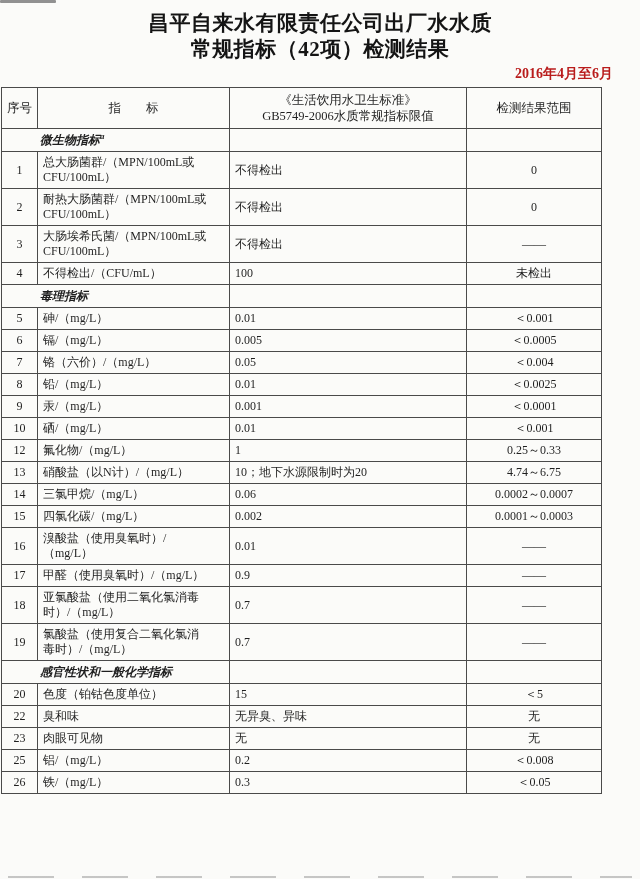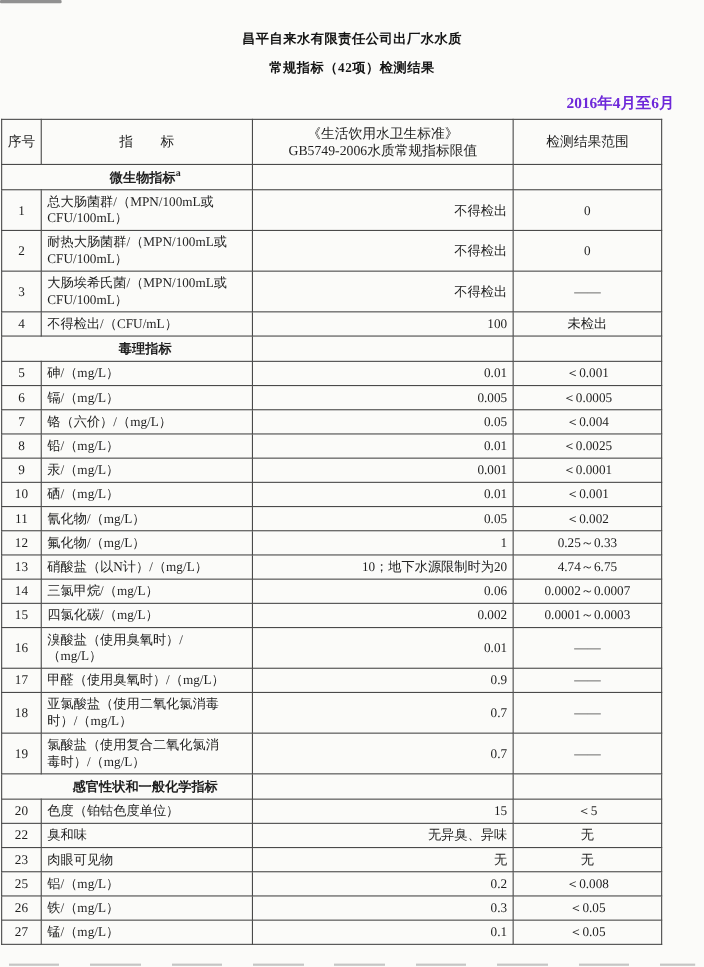--- a/index.html
+++ b/index.html
@@ -16,38 +16,38 @@
   }
   .page{
     position:relative;
     width:640px;
     height:879px;
     background:var(--background);
     color:var(--text);
     overflow:hidden;
   }
   .title{
-    margin:12px;
+    margin:0;
     padding-top:10px;
     text-align:center;
-    font-size:12px;
+    font-size:21px;
     font-weight:bold;
     line-height:26px;
     color:#141414;
     letter-spacing:0.5px;
   }
   .title span{display:block;}
   .report-date{
     width:596px;
     margin:3px 0 4px 17px;
     text-align:right;
     font-weight:bold;
     font-size:14px;
     line-height:18px;
-    color:#6d28d9;
+    color:#b91c1c;
   }
   table.results{
     border-collapse:collapse;
     table-layout:fixed;
     margin-left:1px;
     width:600px;
   }
   .results col.c1{width:36px;}
   .results col.c2{width:192px;}
   .results col.c3{width:237px;}
@@ -64,30 +64,31 @@
   .results thead th{
     font-weight:normal;
     text-align:center;
     font-size:12.5px;
     line-height:16px;
     padding:4px 3px;
     height:40px;
   }
   td.c-no{text-align:center;padding:3px 2px;}
   td.c-ind{text-align:left;padding-left:5px;padding-right:19px;}
-  td.c-lim{text-align:right;font-family:Liberation Serif, serif;}
+  td.c-lim{text-align:left;font-family:Liberation Serif, serif;}
   td.c-res{text-align:center;}
   tr.section-row td{
     font-weight:bold;
     line-height:14px;
     padding:4px 5px;
   }
   tr.section-row td.sec-cell{
-    text-align:center;
+    text-align:left;
     padding-left:38px;
+    font-style:italic;
   }
   tr.section-row sup{
     font-size:9px;
     line-height:0;
   }
   
   .artifact{position:absolute;pointer-events:none;}
   .artifact.top-left{
     left:0;top:0;width:56px;height:3px;
     background:#6e6e6e;opacity:.75;border-radius:1px;
@@ -195,26 +196,20 @@
           <td class="c-lim">0.001</td>
           <td class="c-res">＜0.0001</td>
         </tr>
         <tr>
           <td class="c-no">10</td>
           <td class="c-ind">硒/（mg/L）</td>
           <td class="c-lim">0.01</td>
           <td class="c-res">＜0.001</td>
         </tr>
         <tr>
-          <td class="c-no">11</td>
-          <td class="c-ind">氰化物/（mg/L）</td>
-          <td class="c-lim">0.05</td>
-          <td class="c-res">＜0.002</td>
-        </tr>
-        <tr>
           <td class="c-no">12</td>
           <td class="c-ind">氟化物/（mg/L）</td>
           <td class="c-lim">1</td>
           <td class="c-res">0.25～0.33</td>
         </tr>
         <tr>
           <td class="c-no">13</td>
           <td class="c-ind">硝酸盐（以N计）/（mg/L）</td>
           <td class="c-lim">10；地下水源限制时为20</td>
           <td class="c-res">4.74～6.75</td>
@@ -283,24 +278,18 @@
           <td class="c-ind">铝/（mg/L）</td>
           <td class="c-lim">0.2</td>
           <td class="c-res">＜0.008</td>
         </tr>
         <tr>
           <td class="c-no">26</td>
           <td class="c-ind">铁/（mg/L）</td>
           <td class="c-lim">0.3</td>
           <td class="c-res">＜0.05</td>
         </tr>
-        <tr>
-          <td class="c-no">27</td>
-          <td class="c-ind">锰/（mg/L）</td>
-          <td class="c-lim">0.1</td>
-          <td class="c-res">＜0.05</td>
-        </tr>
       </tbody>
   </table>
 
   <div class="artifact bottom-line"></div>
 
 </div>
 
 </body></html>

